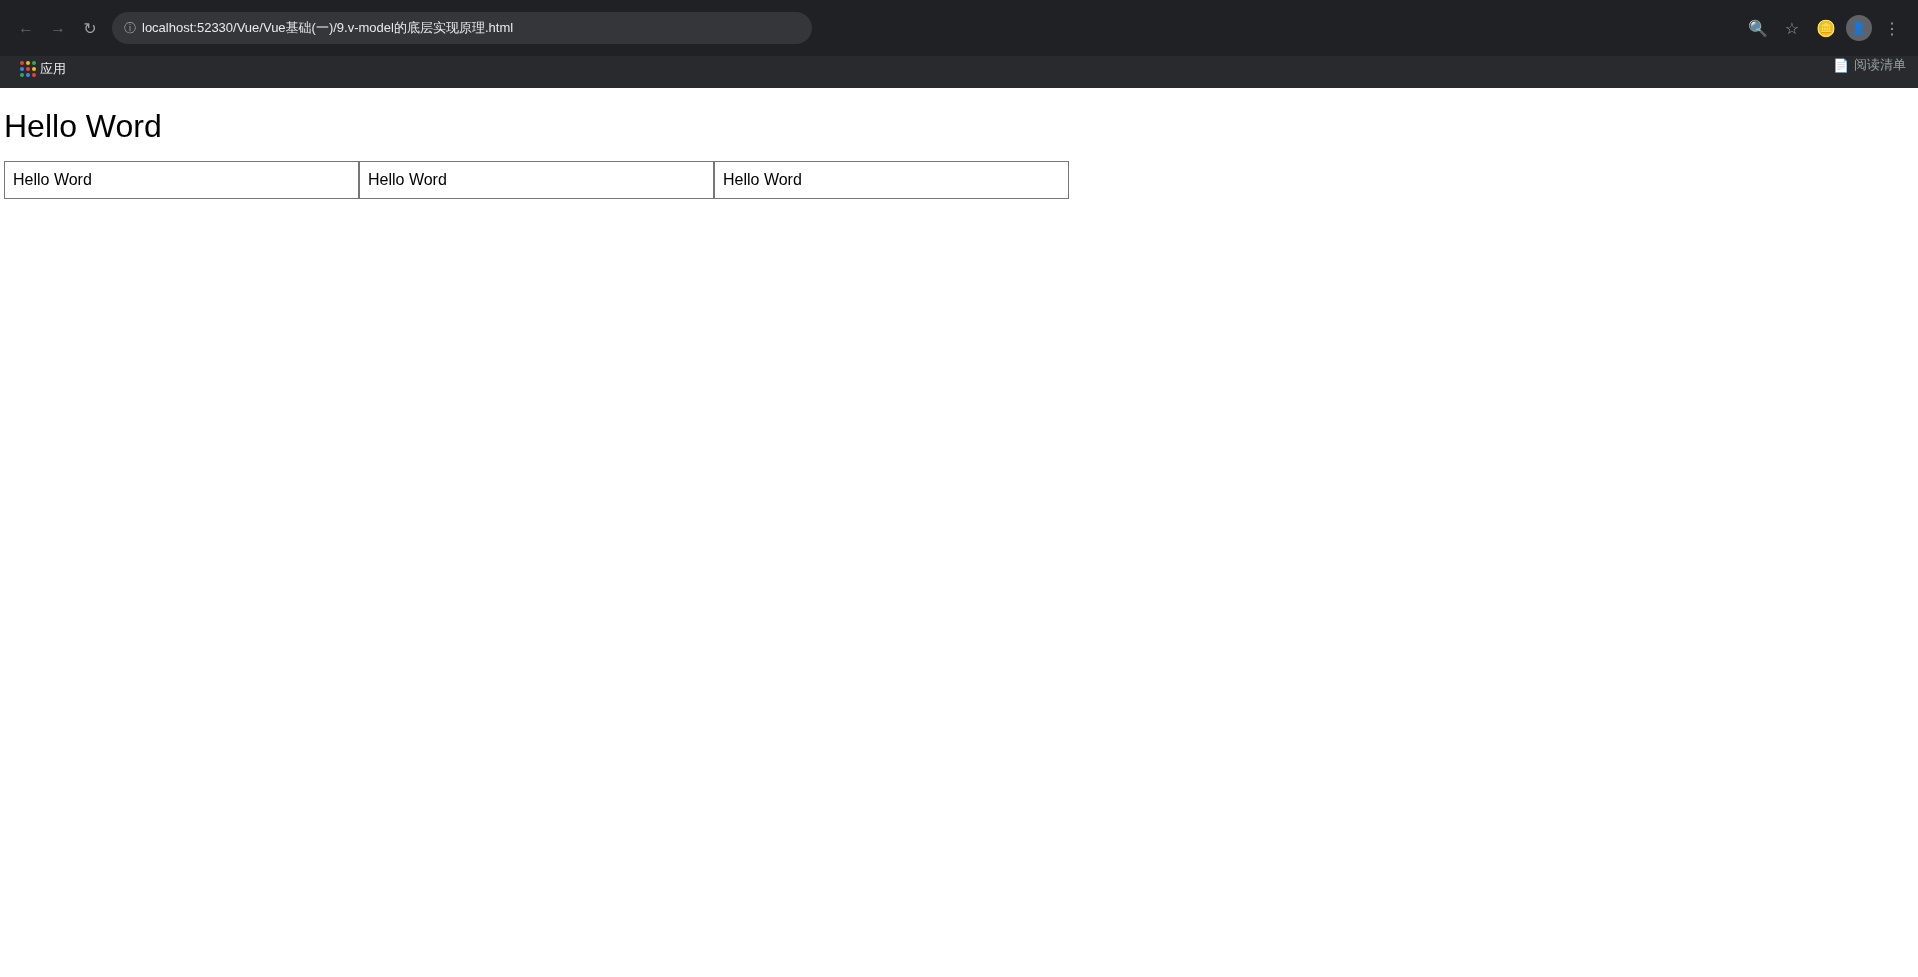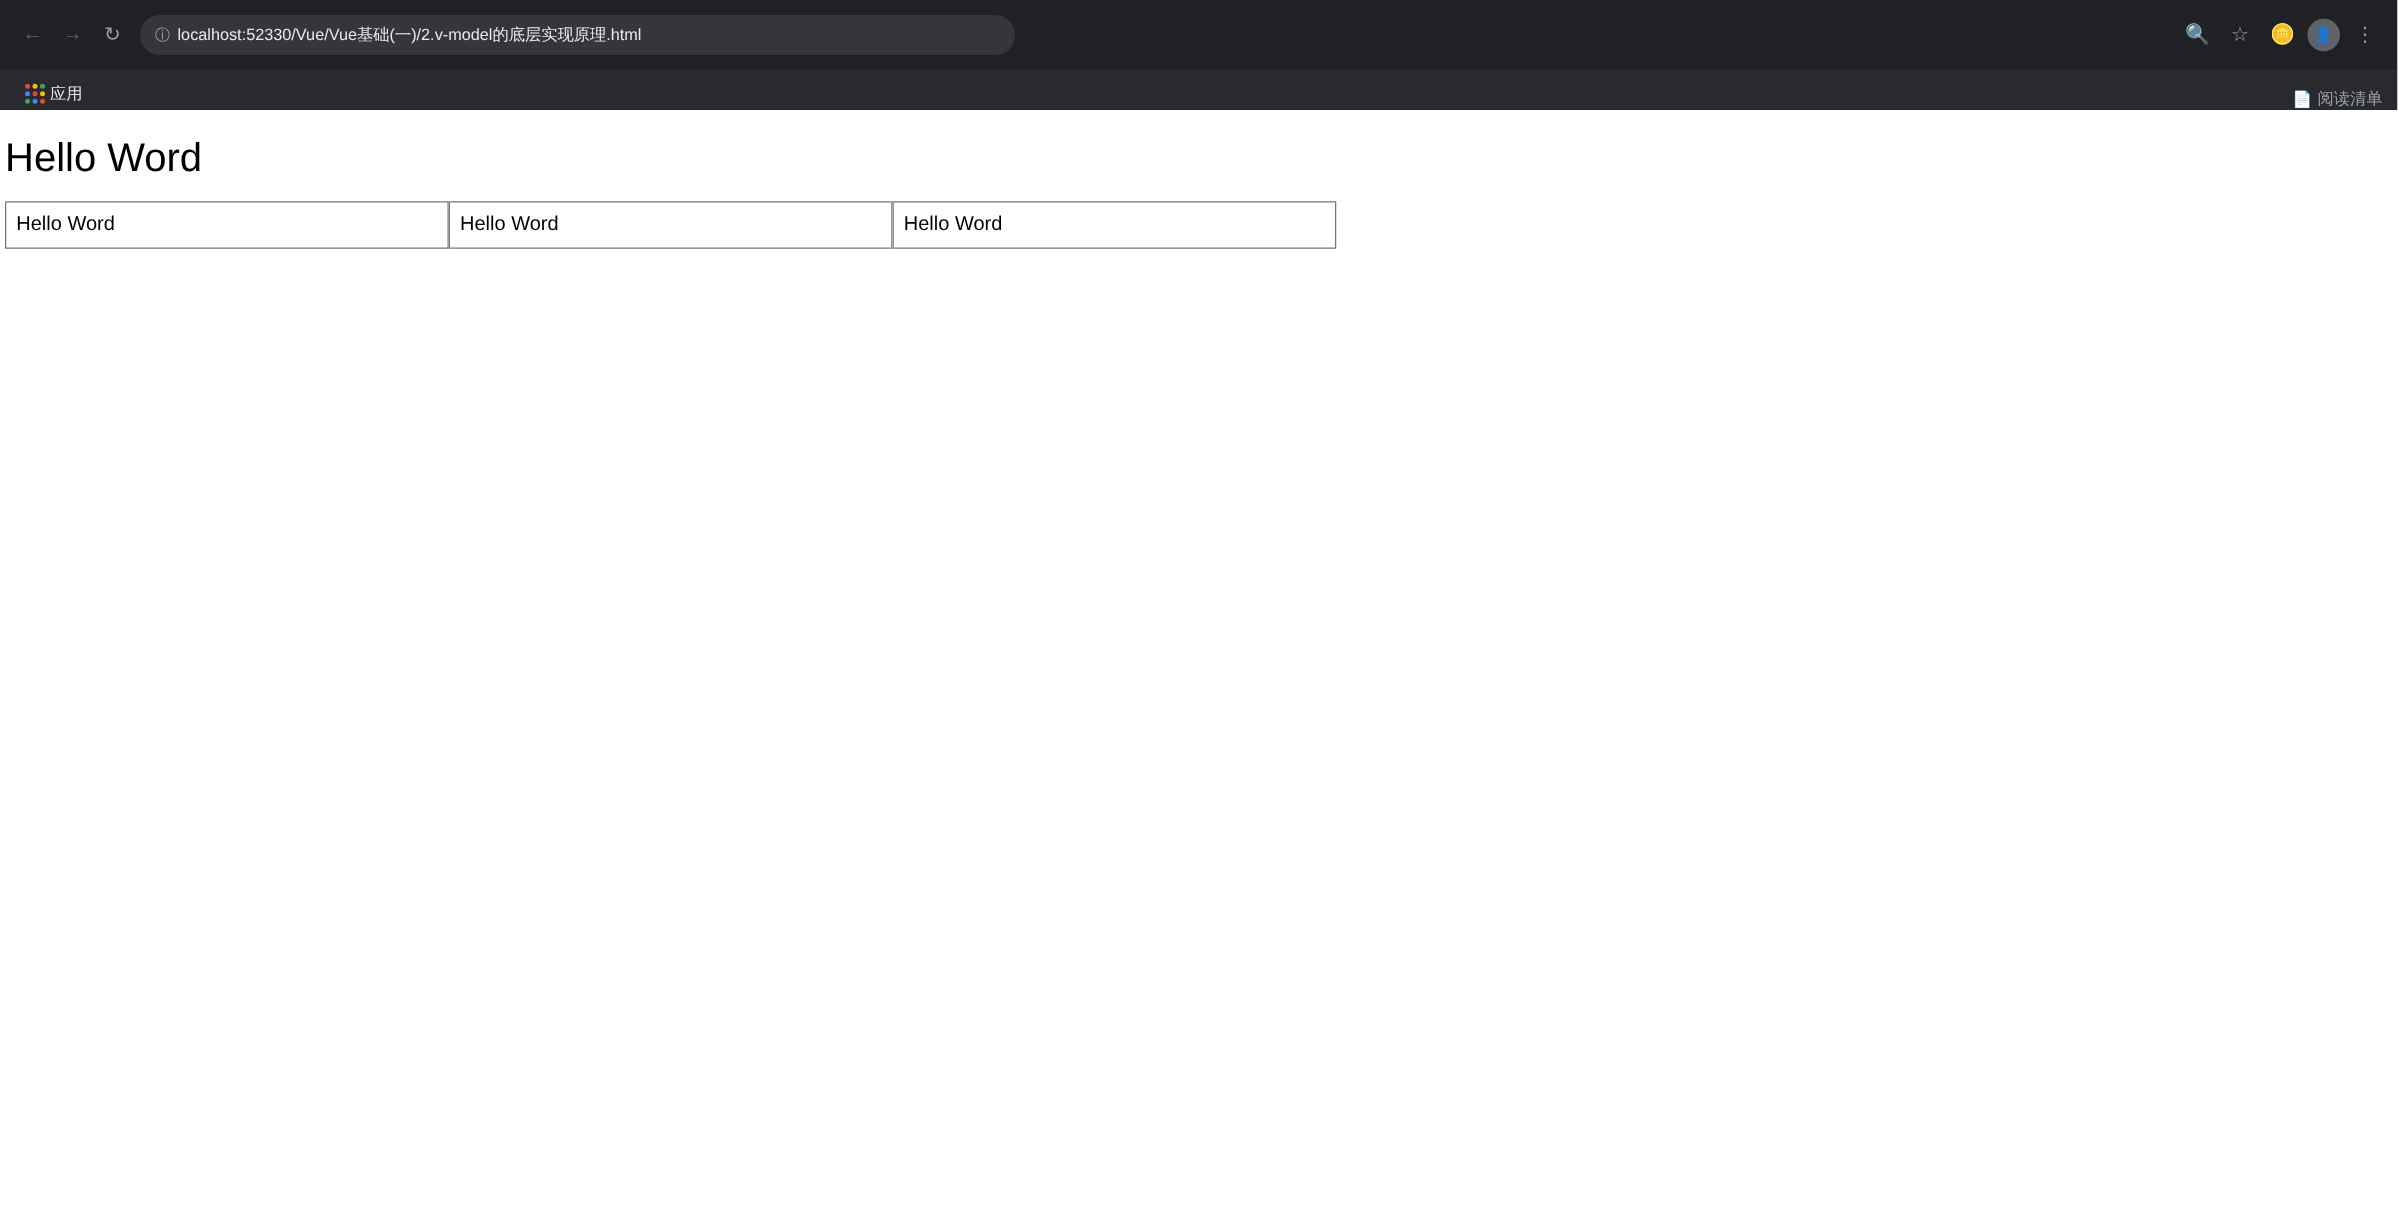--- a/index.html
+++ b/index.html
@@ -94,21 +94,21 @@
       justify-content: center;
       font-size: 16px;
     }
 
     
     .bookmarks-bar {
       width: 100%;
       background: #292a2d;
       height: 32px;
       display: flex;
-      align-items: flex-end;
+      align-items: flex-start;
       padding: 0 12px;
       gap: 21px;
     }
 
     .apps-btn {
       display: flex;
       align-items: center;
       gap: 4px;
       color: #e8eaed;
       font-size: 13px;
@@ -215,21 +215,21 @@
 
 <div class="browser-chrome">
   <div class="nav-buttons">
     <button class="nav-btn disabled" title="Back">←</button>
     <button class="nav-btn disabled" title="Forward">→</button>
     <button class="nav-btn" title="Reload">↻</button>
   </div>
 
   <div class="address-bar">
     <span class="lock-icon">ⓘ</span>
-    <span class="url-text">localhost:52330/Vue/Vue基础(一)/2.v-model的底层实现原理.html</span>
+    <span class="url-text">localhost:52330/Vue/Vue基础(一)/9.v-model的底层实现原理.html</span>
   </div>
 
   <div class="browser-actions chrome-menu-area">
     <button class="browser-action-btn" title="Search">🔍</button>
     <button class="browser-action-btn" title="Bookmark">☆</button>
     <button class="browser-action-btn" title="Extensions">🪙</button>
     <div class="avatar-circle">👤</div>
     <button class="browser-action-btn" title="Menu">⋮</button>
   </div>
 </div>

